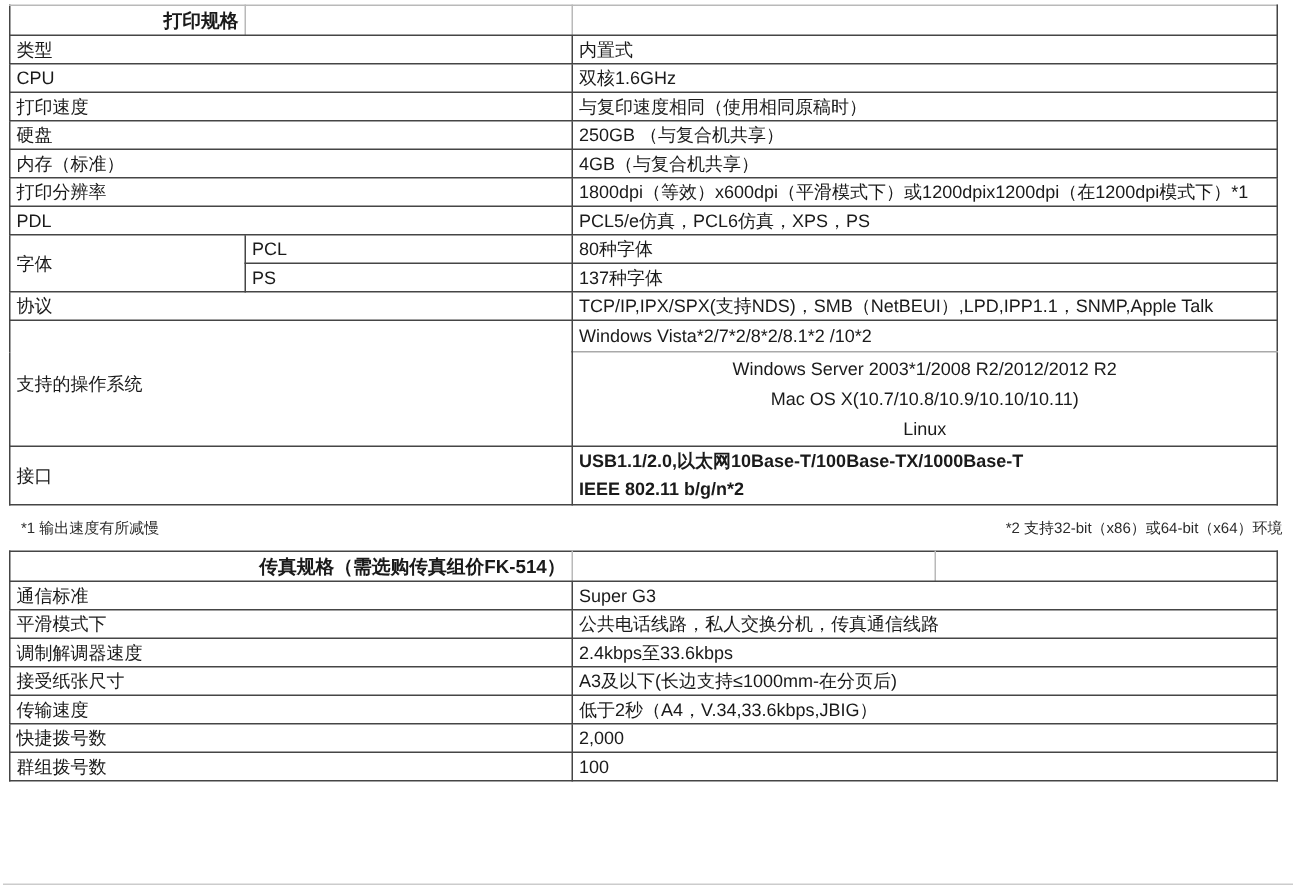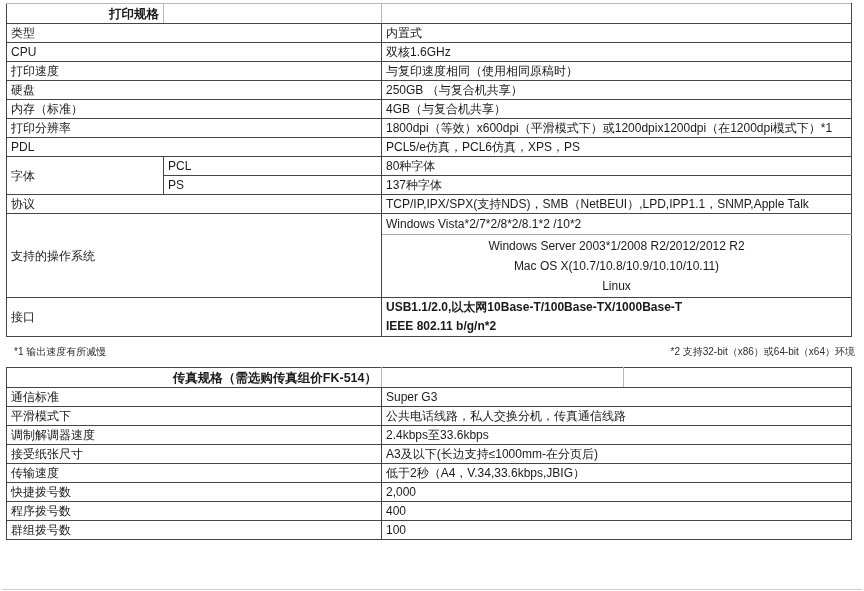--- a/index.html
+++ b/index.html
@@ -154,24 +154,20 @@
     </tr>
     <tr>
       <td>传输速度</td>
       <td colspan="2">低于2秒（A4，V.34,33.6kbps,JBIG）</td>
     </tr>
     <tr>
       <td>快捷拨号数</td>
       <td colspan="2">2,000</td>
     </tr>
     <tr>
-      <td>程序拨号数</td>
-      <td colspan="2">400</td>
-    </tr>
-    <tr>
       <td>群组拨号数</td>
       <td colspan="2">100</td>
     </tr>
 
   </tbody>
     </table>
 
   <div class="bottom-line"></div>
 </div>
 

